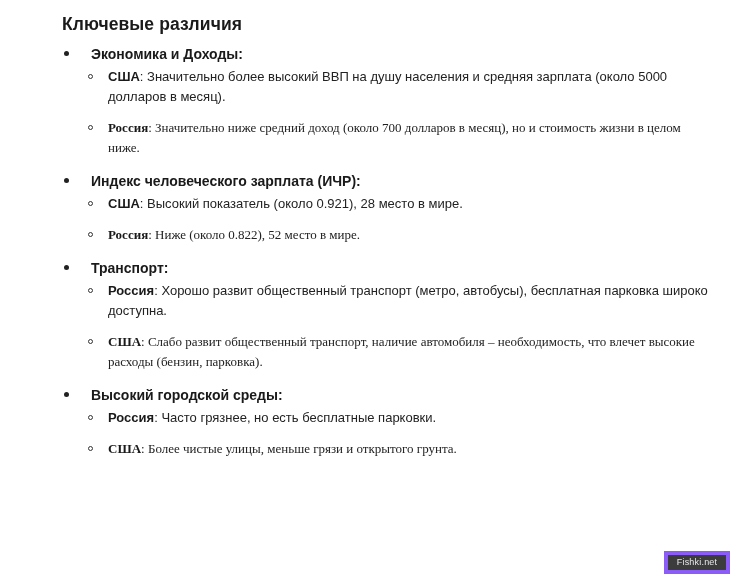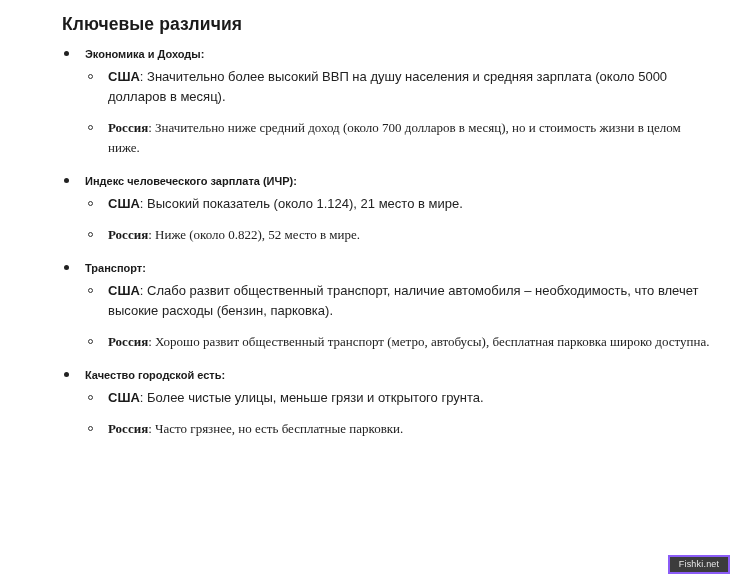--- a/index.html
+++ b/index.html
@@ -40,24 +40,24 @@
   ul.level1 > li.group > .bullet-disc {
     position: absolute;
     left: 2px;
     top: 6px;
     width: 5px;
     height: 5px;
     background: #222;
     border-radius: 50%;
   }
   .group-title {
-    font-size: 11px;
+    font-size: 14px;
     font-weight: bold;
     color: #1a1a1a;
-    margin: 0 0 3px 1px;
+    margin: 0 0 3px 7px;
     line-height: 19px;
   }
   ul.level2 {
     list-style: none;
     margin: 0 0 14px 0;
     padding: 0;
   }
   ul.level2 > li.item {
     position: relative;
     padding-left: 24px;
@@ -86,21 +86,21 @@
     font-weight: bold;
     color: #1a1a1a;
   }
   .watermark {
     position: absolute;
     right: 4px;
     bottom: 4px;
     width: 58px;
     height: 15px;
     background: #3c3c3c;
-    border: 2px solid #8b5cf6;
+    border: 4px solid #8b5cf6;
     color: #e8e8e8;
     font-family: "Liberation Sans", sans-serif;
     font-size: 9px;
     line-height: 15px;
     text-align: center;
     letter-spacing: 0.2px;
   }
 </style>
 </head>
 <body>
@@ -125,55 +125,55 @@
         </li>
       </ul>
     </li>
 
     <li class="group">
       <span class="bullet-disc"></span>
       <div class="group-title">Индекс человеческого зарплата (ИЧР):</div>
       <ul class="level2">
         <li class="item">
           <span class="bullet-circle"></span>
-          <span class="item-text"><span class="item-label">США</span><span>: Высокий показатель (около 1.124), 21 место в мире.</span></span>
+          <span class="item-text"><span class="item-label">США</span><span>: Высокий показатель (около 0.921), 28 место в мире.</span></span>
         </li>
         <li class="item">
           <span class="bullet-circle"></span>
           <span class="item-text"><span class="item-label">Россия</span><span>: Ниже (около 0.822), 52 место в мире.</span></span>
         </li>
       </ul>
     </li>
 
     <li class="group">
       <span class="bullet-disc"></span>
       <div class="group-title">Транспорт:</div>
       <ul class="level2">
         <li class="item">
           <span class="bullet-circle"></span>
-          <span class="item-text"><span class="item-label">США</span><span>: Слабо развит общественный транспорт, наличие автомобиля – необходимость, что влечет высокие расходы (бензин, парковка).</span></span>
+          <span class="item-text"><span class="item-label">Россия</span><span>: Хорошо развит общественный транспорт (метро, автобусы), бесплатная парковка широко доступна.</span></span>
         </li>
         <li class="item">
           <span class="bullet-circle"></span>
-          <span class="item-text"><span class="item-label">Россия</span><span>: Хорошо развит общественный транспорт (метро, автобусы), бесплатная парковка широко доступна.</span></span>
+          <span class="item-text"><span class="item-label">США</span><span>: Слабо развит общественный транспорт, наличие автомобиля – необходимость, что влечет высокие расходы (бензин, парковка).</span></span>
         </li>
       </ul>
     </li>
 
     <li class="group">
       <span class="bullet-disc"></span>
-      <div class="group-title">Качество городской есть:</div>
+      <div class="group-title">Высокий городской среды:</div>
       <ul class="level2">
         <li class="item">
           <span class="bullet-circle"></span>
-          <span class="item-text"><span class="item-label">США</span><span>: Более чистые улицы, меньше грязи и открытого грунта.</span></span>
+          <span class="item-text"><span class="item-label">Россия</span><span>: Часто грязнее, но есть бесплатные парковки.</span></span>
         </li>
         <li class="item">
           <span class="bullet-circle"></span>
-          <span class="item-text"><span class="item-label">Россия</span><span>: Часто грязнее, но есть бесплатные парковки.</span></span>
+          <span class="item-text"><span class="item-label">США</span><span>: Более чистые улицы, меньше грязи и открытого грунта.</span></span>
         </li>
       </ul>
     </li>
 
   </ul>
 </div>
 
 <div class="watermark">Fishki.net</div>
 
 </body></html>

